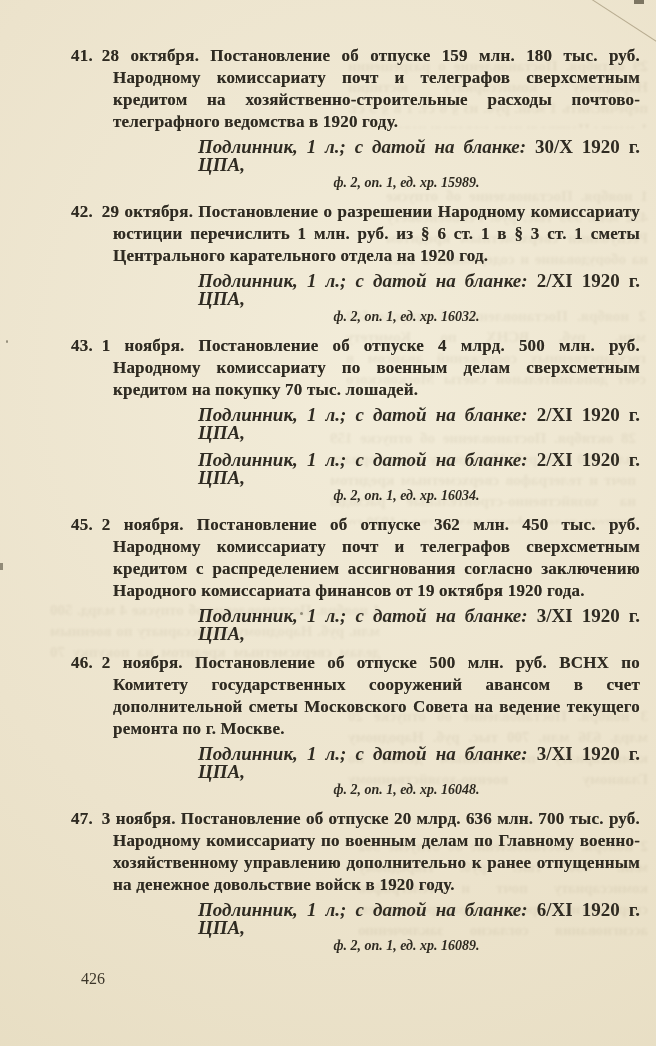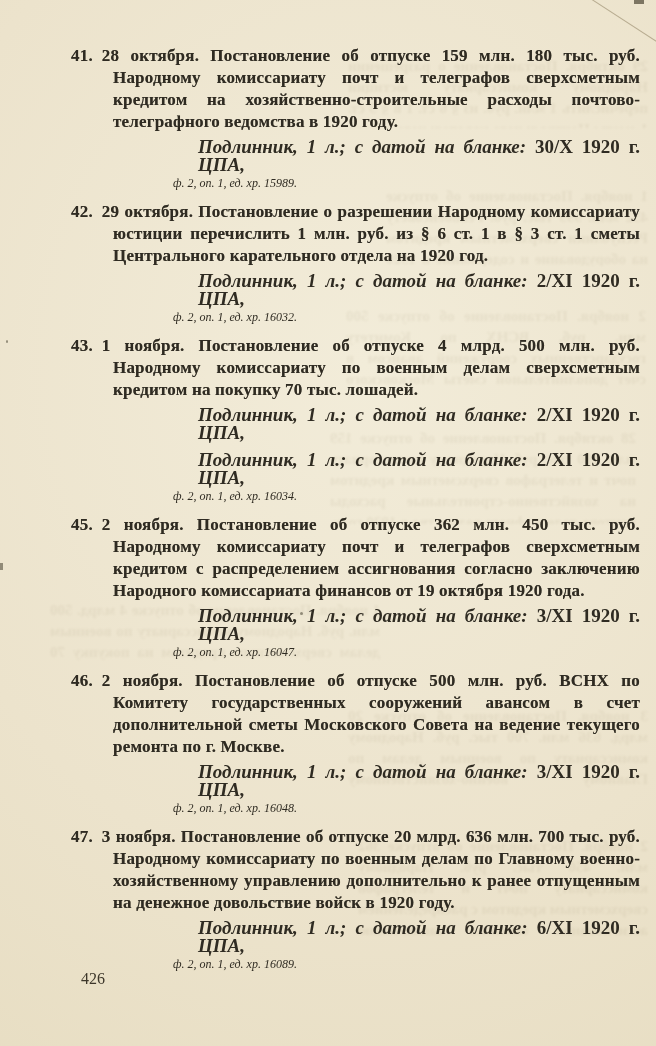--- a/index.html
+++ b/index.html
@@ -37,24 +37,25 @@
   .cit1 {
     margin: 5px 0 0 127px;
     font-size: 19px;
     line-height: 18px;
     font-weight: bold;
     text-align: justify;
     text-align-last: justify;
   }
   .cit2 {
     margin: 0 0 0 102px;
-    font-size: 12px;
+    font-size: 14px;
     line-height: 18px;
-    font-weight: normal;
+    font-weight: bold;
     font-style: italic;
+    text-align: center;
   }
   .it { font-style: italic; }
   .up { font-style: normal; }
   .page-number {
     position: absolute;
     left: 50px;
     top: 970px;
     z-index: 2;
     font-size: 16px;
     font-weight: normal;
@@ -148,21 +149,20 @@
     </div>
 
     <div class="entry">
       <p class="cit1"><span class="it">Подлинник, 1 л.; с датой на бланке:</span> <span class="up">2/XI 1920 г.</span> <span class="it">ЦПА,</span></p>
       <p class="cit2">ф. 2, оп. 1, ед. хр. 16034.</p>
     </div>
 
     <div class="entry">
       <p class="entry-body"><span class="entry-num">45.</span><span>2 ноября. Постановление об отпуске 362 млн. 450 тыс. руб. Народному комиссариату почт и телеграфов сверхсметным кредитом с распределением ассигнования согласно заключению Народного комиссариата финансов от 19 октября 1920 года.</span></p>
       <p class="cit1"><span class="it">Подлинник, 1 л.; с датой на бланке:</span> <span class="up">3/XI 1920 г.</span> <span class="it">ЦПА,</span></p>
-      <p class="cit2">ф. 2, оп. 1, ед. хр. 16047.</p>
     </div>
 
     <div class="entry">
       <p class="entry-body"><span class="entry-num">46.</span><span>2 ноября. Постановление об отпуске 500 млн. руб. ВСНХ по Комитету государственных сооружений авансом в счет дополнительной сметы Московского Совета на ведение текущего ремонта по г. Москве.</span></p>
       <p class="cit1"><span class="it">Подлинник, 1 л.; с датой на бланке:</span> <span class="up">3/XI 1920 г.</span> <span class="it">ЦПА,</span></p>
       <p class="cit2">ф. 2, оп. 1, ед. хр. 16048.</p>
     </div>
 
     <div class="entry">
       <p class="entry-body"><span class="entry-num">47.</span><span>3 ноября. Постановление об отпуске 20 млрд. 636 млн. 700 тыс. руб. Народному комиссариату по военным делам по Главному военно-хозяйственному управлению дополнительно к ранее отпущенным на денежное довольствие войск в 1920 году.</span></p>

